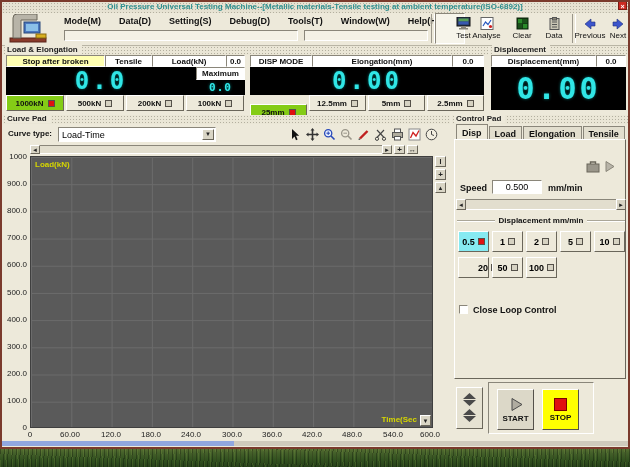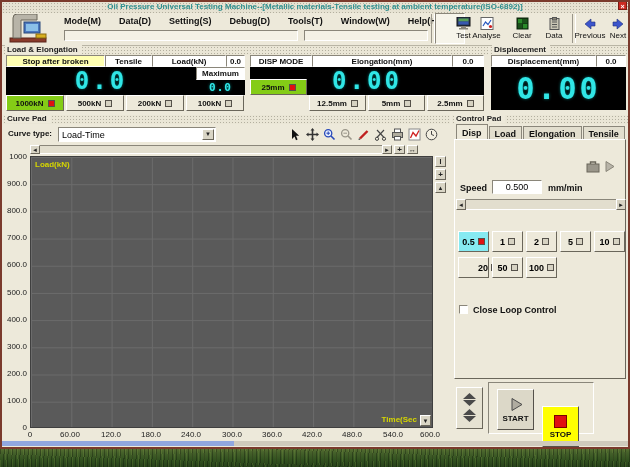--- a/index.html
+++ b/index.html
@@ -93,21 +93,21 @@
         border:1px solid;border-color:#8A867A #FFF #FFF #8A867A;box-sizing:border-box;}
   #jog{position:absolute;left:456px;top:387px;width:27px;height:42px;background:#E6E2D2;
         border:1px solid;border-color:#FFF #6A665A #6A665A #FFF;box-sizing:border-box;
         display:flex;align-items:center;justify-content:center;}
   #sspanel{position:absolute;left:488px;top:382px;width:106px;height:52px;
         border:1px solid;border-color:#8A867A #FFF #FFF #8A867A;box-sizing:border-box;}
   .bigbtn{position:absolute;top:6px;width:37px;height:41px;border:1px solid;border-color:#FFF #55514a #55514a #FFF;
         box-sizing:border-box;display:flex;flex-direction:column;align-items:center;justify-content:center;gap:2px;}
   .bigbtn span{font-size:8px;font-weight:bold;color:#111;}
   #start-btn{left:8px;background:#DCD8C8;}
-  #stop-btn{left:53px;background:#FFFF00;margin-top:17px;}
+  #stop-btn{left:53px;background:#FFFF00;}
   #stop-sq{width:11px;height:11px;background:#E01010;border:1px solid #7A0000;}
   #bottomstrip{position:absolute;left:2px;top:441px;width:626px;height:5px;background:#CFCABC;}
   #bluebar{position:absolute;left:0;top:0;width:232px;height:5px;background:#91A7DF;}
 </style>
 </head>
 <body>
 
 <div id="screen">
 
   <div id="grass"></div>
@@ -219,21 +219,21 @@
   <div class="rbtn" style="left:186px;top:95px;width:58px;">
     <span>100kN</span>
       <span class="ledsq"></span>
   </div>
 
   <div class="hcell" style="left:250px;top:55px;width:62px;">DISP MODE</div>
   <div class="hcell" style="left:312px;top:55px;width:140px;">Elongation(mm)</div>
   <div class="hcell" style="left:452px;top:55px;width:32px;">0.0</div>
   <div class="led" style="left:250px;top:67px;width:234px;height:28px;font-size:24px;">0.00</div>
 
-  <div class="rbtn sel" style="left:250px;top:79px;width:57px;">
+  <div class="rbtn sel" style="left:250px;top:104px;width:57px;">
     <span>25mm</span>
       <span class="ledsq"></span>
   </div>
   <div class="rbtn" style="left:309px;top:95px;width:57px;">
     <span>12.5mm</span>
       <span class="ledsq"></span>
   </div>
   <div class="rbtn" style="left:368px;top:95px;width:57px;">
     <span>5mm</span>
       <span class="ledsq"></span>
@@ -381,20 +381,25 @@
   </svg>
 
   <span class="slabel" style="left:460px;top:183px;">Speed</span>
   <input id="speed-input" readonly="" value="0.500" style="">
   <span class="slabel" style="left:548px;top:183px;">mm/min</span>
 
   <div class="minitrack" style="left:456px;top:199px;width:170px;height:11px;"></div>
   <div class="minibtn" style="left:456px;top:199px;width:10px;height:11px;">◄</div>
   <div class="minibtn" style="left:616px;top:199px;width:10px;height:11px;">►</div>
 
+  <div id="sec-hdr">
+    <span class="hline"></span>
+    <span class="t">Displacement mm/min</span>
+    <span class="hline"></span>
+  </div>
 
   <div class="spd sel" style="left:458px;top:231px;">
     <span>0.5</span>
       <span class="ledsq"></span>
   </div>
   <div class="spd" style="left:492px;top:231px;">
     <span>1</span>
       <span class="ledsq"></span>
   </div>
   <div class="spd" style="left:526px;top:231px;">

